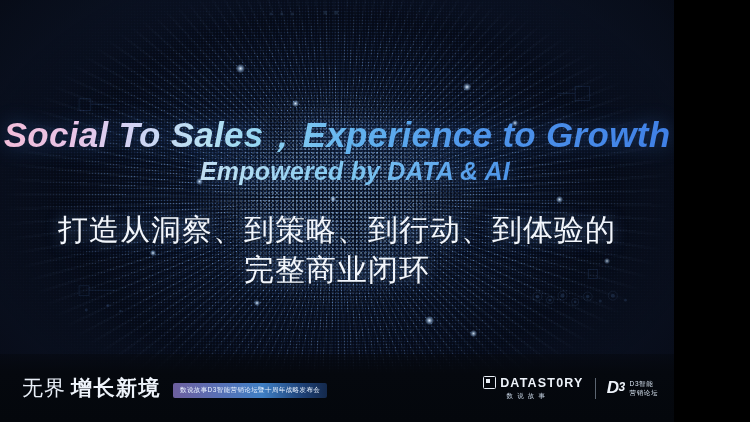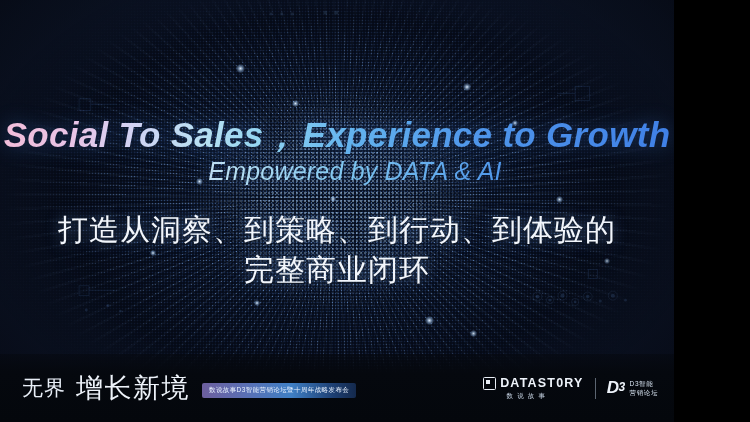--- a/index.html
+++ b/index.html
@@ -138,21 +138,21 @@
     -webkit-text-fill-color: transparent;
     filter: drop-shadow(0 0 10px rgba(60,120,210,0.45));
   }
   .title-en .sep { letter-spacing: 4px; }
   .title-sub {
     position: absolute;
     left: 0; right: 0;
     top: 157px;
     font-size: 25px;
     font-style: italic;
-    font-weight: normal;
+    font-weight: bold;
     letter-spacing: 0.2px;
     white-space: nowrap;
     background: linear-gradient(100deg, #f6c3da 0%, #ded0ef 16%, #b8dff2 34%, #7cc5f0 52%, #4f97ea 74%, #3d7ce4 100%);
     -webkit-background-clip: text;
     background-clip: text;
     color: transparent;
     -webkit-text-fill-color: transparent;
     filter: drop-shadow(0 0 9px rgba(60,120,210,0.4));
     padding-left: 36px;
   }
@@ -209,25 +209,24 @@
     font-size: 21px;
     letter-spacing: 0.5px;
     background: linear-gradient(90deg, #ffffff 0%, #dfe9f6 45%, #9fc6e8 100%);
     -webkit-background-clip: text;
     background-clip: text;
     color: transparent;
     -webkit-text-fill-color: transparent;
     font-weight: 300;
   }
   .brand-cn2 {
-    font-size: 27px;
+    font-size: 21px;
     color: #eef3fa;
     letter-spacing: 1.5px;
-    margin-left: 5px;
-    font-weight: 400;
+    font-weight: 700;
   }
   .event-badge {
     display: inline-flex;
     align-items: center;
     height: 15px;
     padding: 0 7px;
     border-radius: 2px;
     background: linear-gradient(90deg, #6d5f9e 0%, #5a6fb4 28%, #3f7fc4 58%, #1d3f73 85%, #14294c 100%);
     font-size: 6.5px;
     color: #e9f2ff;
@@ -236,21 +235,21 @@
     transform: translateY(2px);
   }
   .footer-right {
     margin-left: auto;
     margin-right: 16px;
     display: flex;
     align-items: center;
     gap: 11px;
   }
   .ds-logo { display: flex; flex-direction: column; align-items: center; gap: 2px; }
-  .ds-row { display: flex; align-items: flex-end; gap: 4px; padding-left: 25px; }
+  .ds-row { display: flex; align-items: center; gap: 4px; padding-left: 25px; }
   .ds-mark {
     width: 11px; height: 11px;
     border: 1.6px solid #e9eef6;
     border-radius: 1.5px;
     position: relative;
   }
   .ds-mark::after {
     content: "";
     position: absolute;
     left: 2px; top: 2px;

